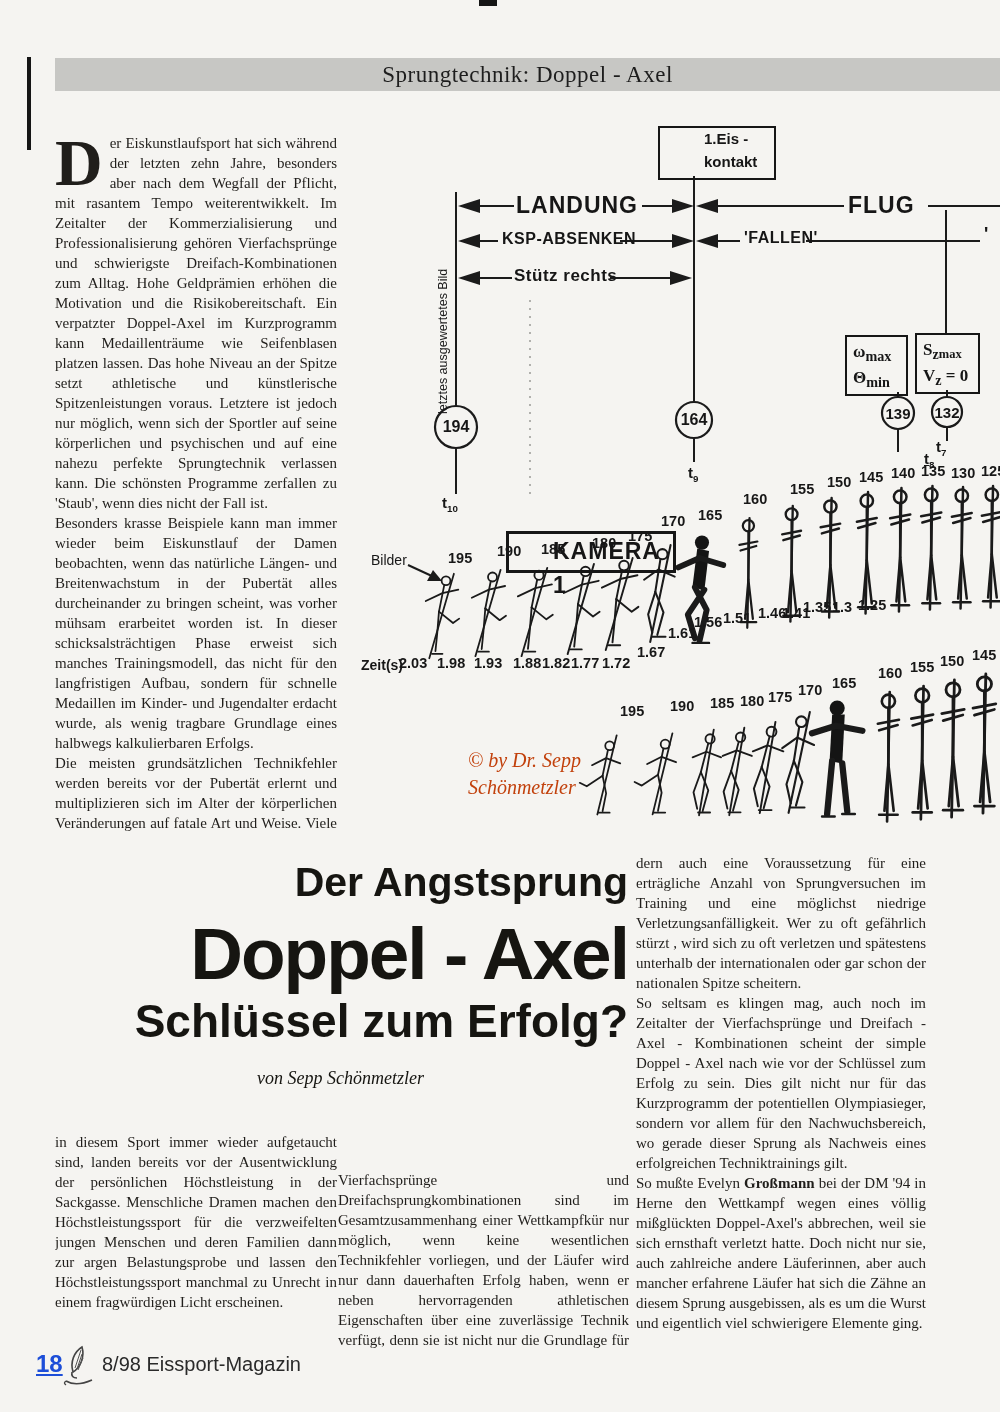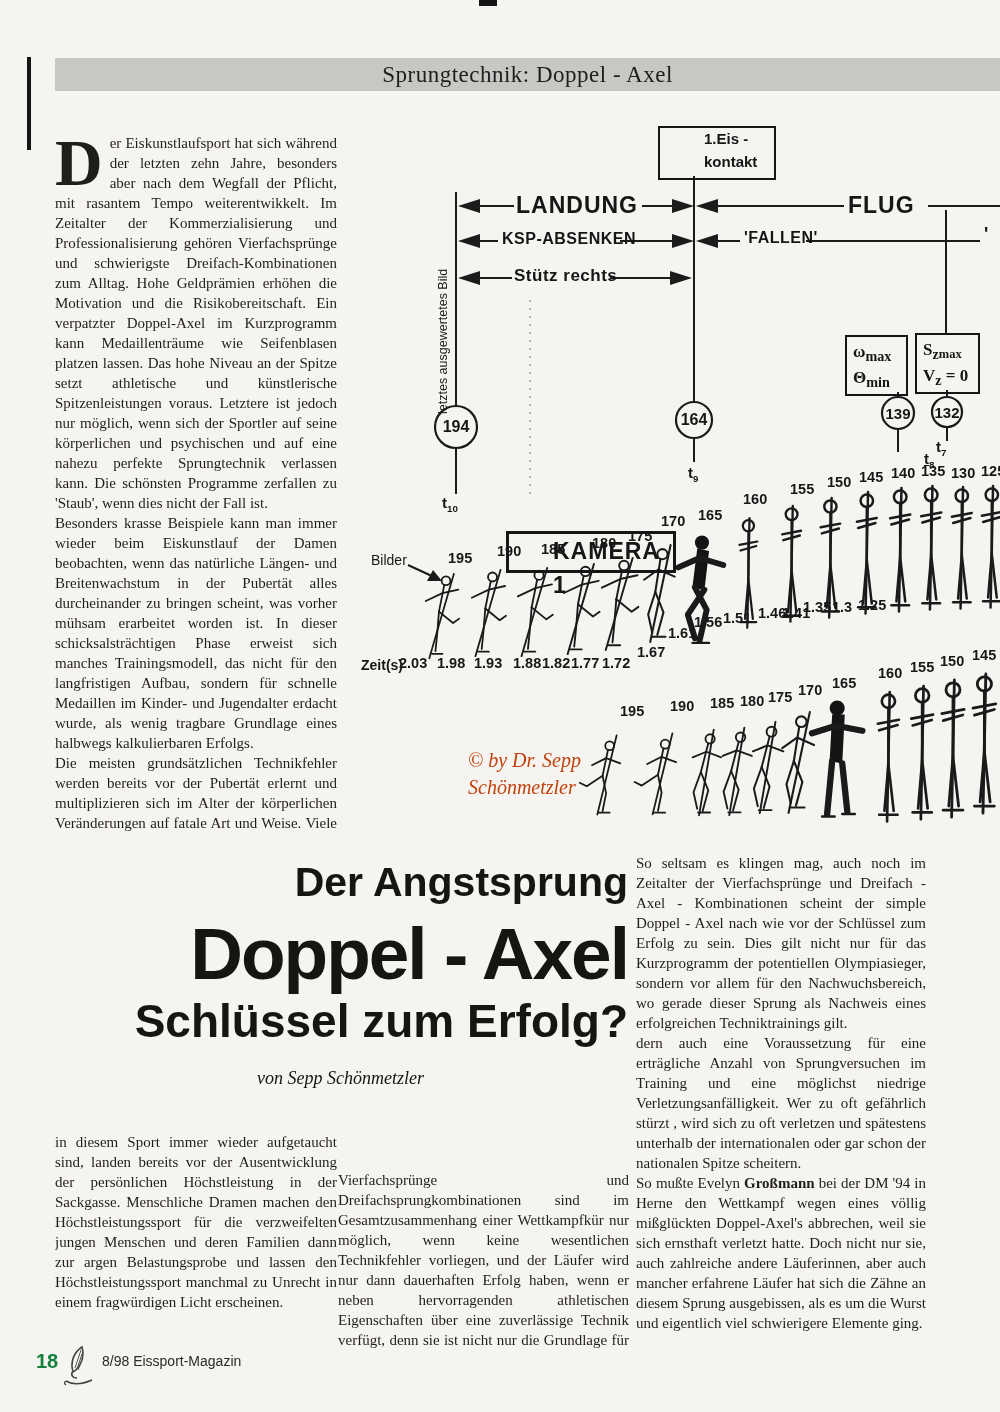--- a/index.html
+++ b/index.html
@@ -54,24 +54,24 @@
   .rot-label{position:absolute;left:436px;top:414px;width:202px;height:14px;
         transform:rotate(-90deg);transform-origin:top left;
         font-family:"Liberation Sans",sans-serif;font-size:12.5px;color:#1a1a1a;white-space:nowrap;}
   .tlab{font-size:15px;font-weight:600;}
   .circle-val{position:absolute;width:44px;text-align:center;font-family:"Liberation Sans",sans-serif;
         font-size:16px;font-weight:600;color:#161616;}
   #credit{position:absolute;left:468px;top:712px;font-style:italic;font-size:20px;line-height:1.35;
         font-family:"Liberation Serif",serif;color:#c2410c;margin-top:35px;}
   
   #footer-page{position:absolute;left:36px;top:1350px;font-family:"Liberation Sans",sans-serif;
-        font-weight:bold;font-size:20px;color:#15803d;}
+        font-weight:bold;font-size:24px;color:#1d4ed8;text-decoration:underline;}
   #footer-logo{position:absolute;left:60px;top:1344px;}
   #footer-issue{position:absolute;left:102px;top:1353px;font-family:"Liberation Sans",sans-serif;
-        font-size:14px;color:#2a2a2a;}
+        font-size:20px;color:#2a2a2a;}
 </style>
 </head>
 <body>
 
 <div id="page">
 
   <div class="artifact" style="left:27px;top:57px;width:4px;height:93px;"></div>
   <div class="artifact" style="left:479px;top:0;width:18px;height:6px;"></div>
 
   <div id="header-bar">
@@ -315,22 +315,22 @@
     <div id="byline">von Sepp Schönmetzler</div>
   </div>
 
   <div id="col-bl" class="col">
       <p>in diesem Sport immer wieder aufgetaucht sind, landen bereits vor der Ausentwicklung der persönlichen Höchstleistung in der Sackgasse. Menschliche Dramen machen den Höchstleistungssport für die verzweifelten jungen Menschen und deren Familien dann zur argen Belastungsprobe und lassen den Höchstleistungssport manchmal zu Unrecht in einem fragwürdigen Licht erscheinen.</p>
     </div>
   <div id="col-bm" class="col">
       <p>Vierfachsprünge und Dreifachsprungkombinationen sind im Gesamtzusammenhang einer Wettkampfkür nur möglich, wenn keine wesentlichen Technikfehler vorliegen, und der Läufer wird nur dann dauerhaften Erfolg haben, wenn er neben hervorragenden athletischen Eigenschaften über eine zuverlässige Technik verfügt, denn sie ist nicht nur die Grundlage für seine psychische Stabilität, son-</p>
     </div>
   <div id="col-r" class="col">
+      <p>dern auch eine Voraussetzung für eine erträgliche Anzahl von Sprungversuchen im Training und eine möglichst niedrige Verletzungsanfälligkeit. Wer zu oft gefährlich stürzt , wird sich zu oft verletzen und spätestens unterhalb der internationalen oder gar schon der nationalen Spitze scheitern.</p>
       <p>So seltsam es klingen mag, auch noch im Zeitalter der Vierfachsprünge und Dreifach - Axel - Kombinationen scheint der simple Doppel - Axel nach wie vor der Schlüssel zum Erfolg zu sein. Dies gilt nicht nur für das Kurzprogramm der potentiellen Olympiasieger, sondern vor allem für den Nachwuchsbereich, wo gerade dieser Sprung als Nachweis eines erfolgreichen Techniktrainings gilt.</p>
-      <p>dern auch eine Voraussetzung für eine erträgliche Anzahl von Sprungversuchen im Training und eine möglichst niedrige Verletzungsanfälligkeit. Wer zu oft gefährlich stürzt , wird sich zu oft verletzen und spätestens unterhalb der internationalen oder gar schon der nationalen Spitze scheitern.</p>
       <p><span>So mußte Evelyn </span><b>Großmann</b><span> bei der DM '94 in Herne den Wettkampf wegen eines völlig mißglückten Doppel-Axel's abbrechen, weil sie sich ernsthaft verletzt hatte. Doch nicht nur sie, auch zahlreiche andere Läuferinnen, aber auch mancher erfahrene Läufer hat sich die Zähne an diesem Sprung ausgebissen, als es um die Wurst und eigentlich viel schwierigere Elemente ging.</span></p>
       <p>Mit dieser Ausgabe werden wir im Eissport-</p>
     </div>
 
   <div id="footer-page">18</div>
   <svg id="footer-logo" width="38" height="42" viewBox="0 0 38 42">
     <path d="M22 3 C14 8 10 18 13 28 C20 24 25 13 22 3 Z" fill="none" stroke="#444" stroke-width="1.6"></path>
     <path d="M21 6 L15 24 M22 10 L17 25 M23 14 L18 26" stroke="#555" stroke-width="1"></path>
     <path d="M12 28 C11 32 13 34 17 34" fill="none" stroke="#444" stroke-width="1.6"></path>
     <path d="M6 37 q10 6 26 -1" fill="none" stroke="#444" stroke-width="1.6"></path>

